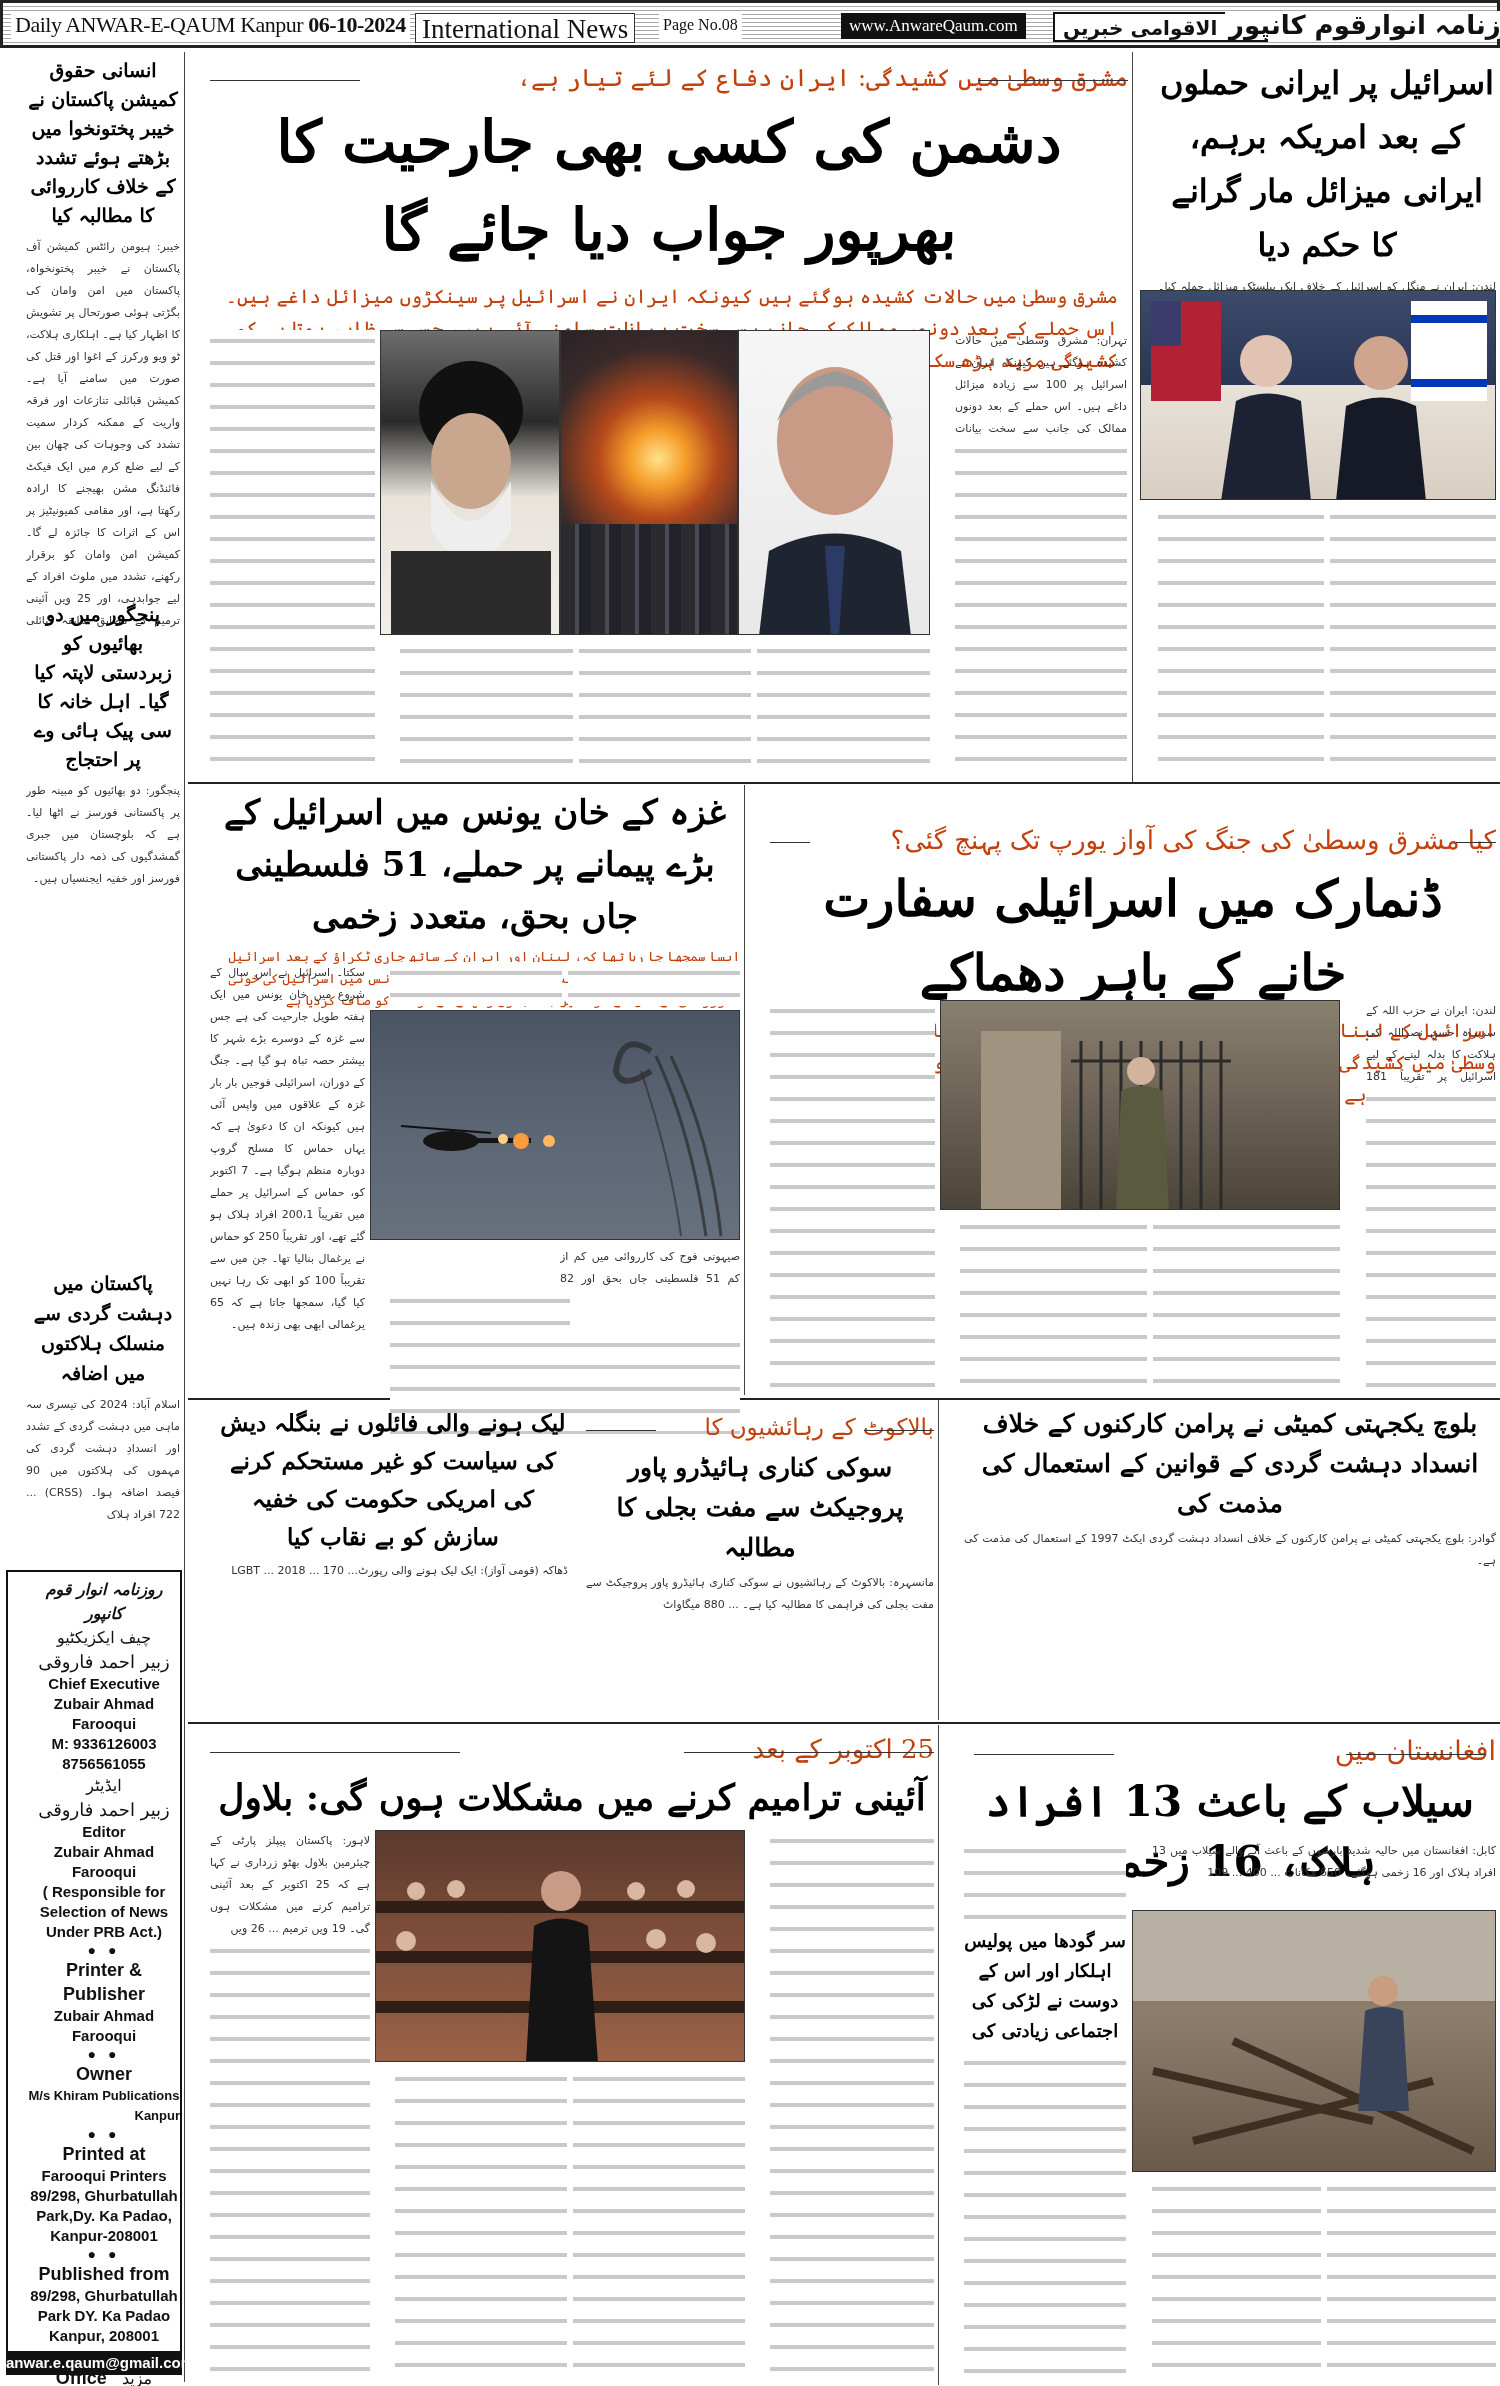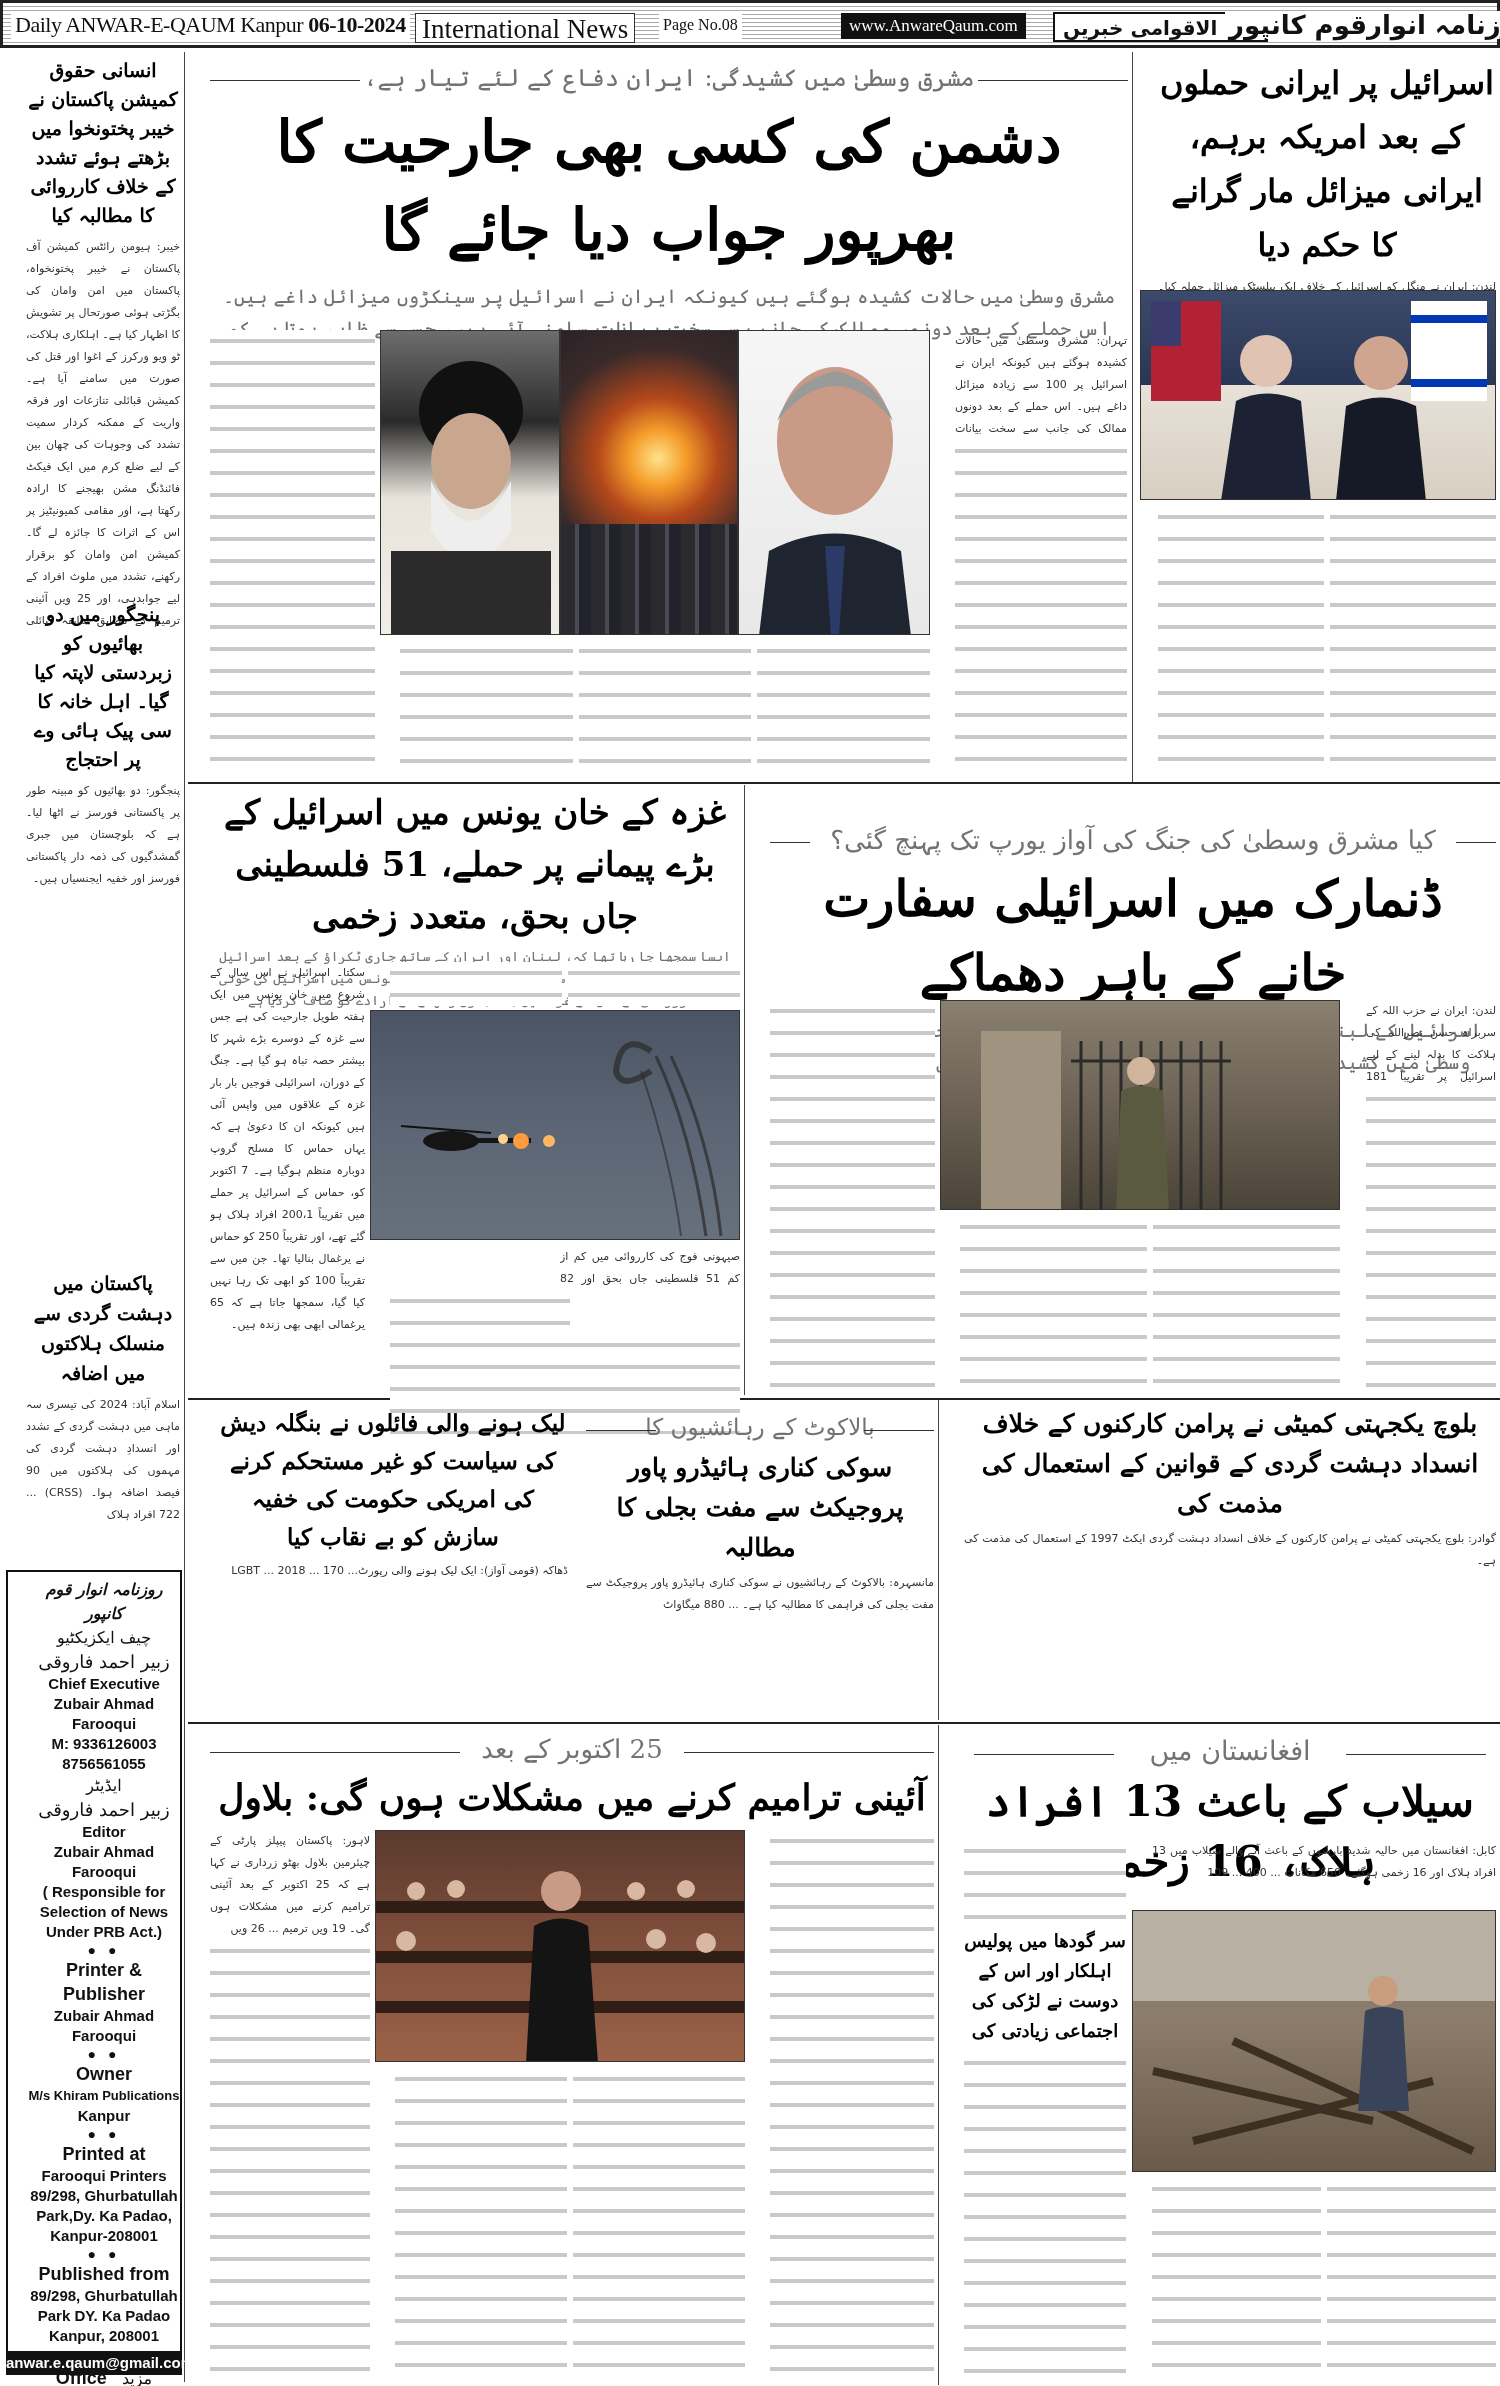--- a/index.html
+++ b/index.html
@@ -18,21 +18,21 @@
   .mh-urdu-section { left: 1050px; top: 9px; border: 2px solid #111; font-size: 20px; font-weight: bold; height: 30px; line-height: 28px; padding: 0 8px; direction: rtl; }
   .mh-urdu-name { left: 1222px; font-size: 26px; font-weight: bold; direction: rtl; }
 
   
   .vrule { position: absolute; width: 1px; background: #444; }
   .hrule { position: absolute; height: 2px; background: #222; }
   .dash-rule { position: absolute; height: 1px; background: #333; }
 
   
   .headline { font-family: "DejaVu Serif", serif; font-weight: bold; direction: rtl; text-align: center; line-height: 1.15; color: #000; }
-  .subhead { font-family: "DejaVu Serif", serif; direction: rtl; text-align: center; color: #737373; }
+  .subhead { font-family: "DejaVu Serif", serif; direction: rtl; color: #c2410c; }
   .body-col { font-family: "DejaVu Sans", sans-serif; font-size: 11px; line-height: 22px; direction: rtl; text-align: justify; color: #333; overflow: hidden; }
   .body-col::after { content: ""; display: block; }
   .filler { height: 100%; background: repeating-linear-gradient(#fff 0 9px, #c9c9c9 9px 13px, #fff 13px 22px); }
 
   
   .photo { position: absolute; overflow: hidden; border: 1px solid #333; }
 
   
   .imprint { left: 6px; top: 1570px; width: 176px; height: 805px; border: 2px solid #111; text-align: center; font-family: "Liberation Sans", sans-serif; color: #111; padding-top: 6px; }
   .imprint .line { font-size: 15px; line-height: 20px; font-weight: bold; }
@@ -93,21 +93,21 @@
   <div class="line">Zubair Ahmad Farooqui</div>
   <div class="line">( Responsible for</div>
   <div class="line">Selection of News</div>
   <div class="line">Under PRB Act.)</div>
   <div class="dots">● ●</div>
   <div class="big">Printer &amp; Publisher</div>
   <div class="line">Zubair Ahmad Farooqui</div>
   <div class="dots">● ●</div>
   <div class="big">Owner</div>
   <div class="line" style="font-size:13px;">M/s Khiram Publications</div>
-  <div class="line" style="font-size:15px;">Kanpur</div>
+  <div class="line" style="font-size:13px;text-align:right;">Kanpur</div>
   <div class="dots">● ●</div>
   <div class="big">Printed  at</div>
   <div class="line">Farooqui Printers</div>
   <div class="line">89/298, Ghurbatullah</div>
   <div class="line">Park,Dy. Ka Padao,</div>
   <div class="line">Kanpur-208001</div>
   <div class="dots">● ●</div>
   <div class="big">Published  from</div>
   <div class="line">89/298, Ghurbatullah</div>
   <div class="line">Park DY. Ka Padao</div>

